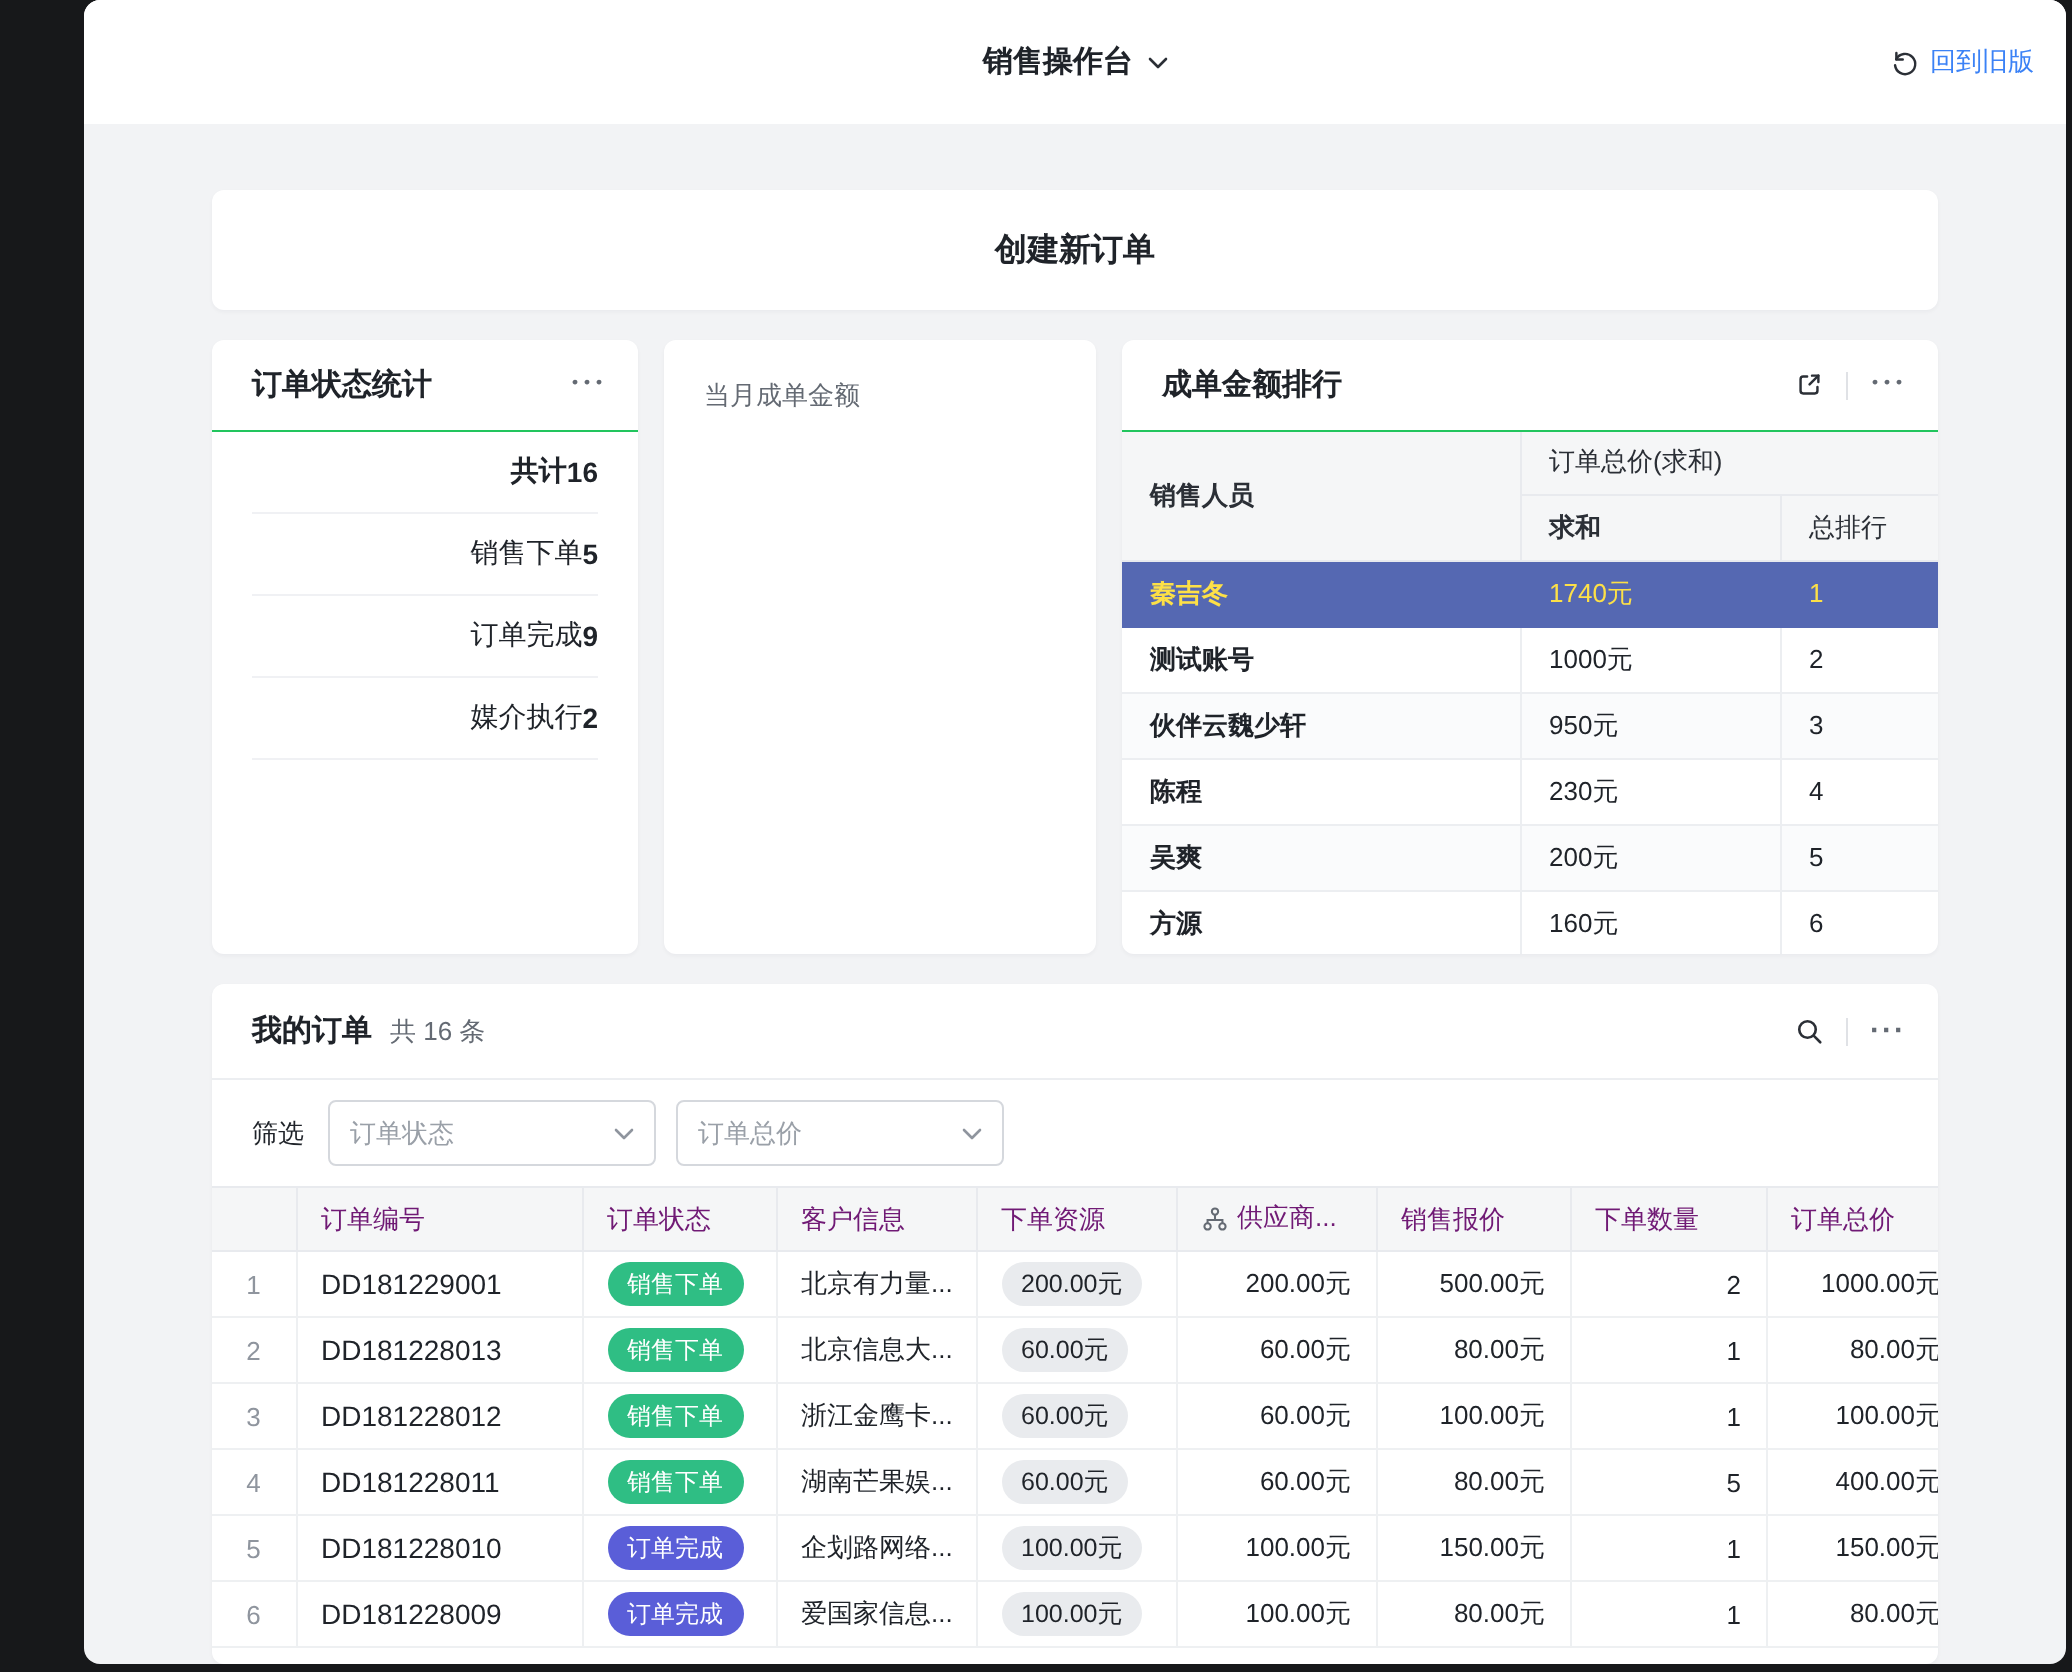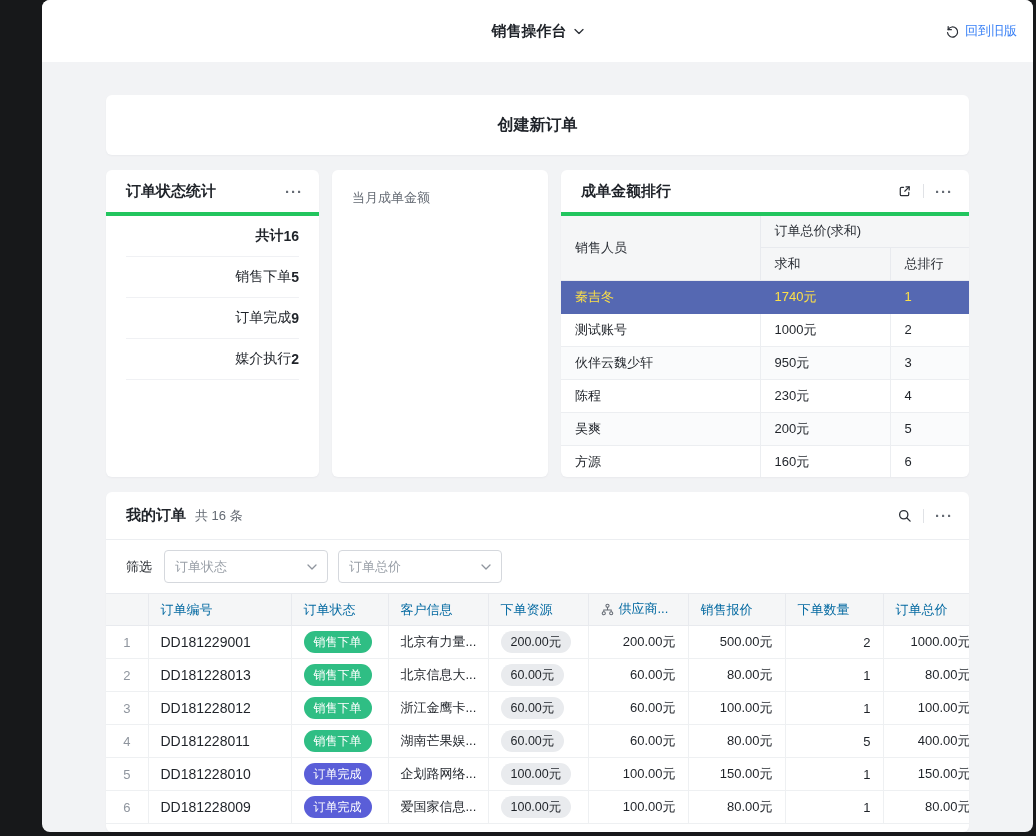--- a/index.html
+++ b/index.html
@@ -37,21 +37,22 @@
   .create-card {
     height:60px; display:flex; align-items:center; justify-content:center;
     font-size:16px; font-weight:600; cursor:pointer;
   }
   .cards-row { display:flex; gap:13px; margin-top:15px; height:307px; }
   
   .card-head {
     height:46px; flex-shrink:0;
     display:flex; align-items:center; justify-content:space-between;
     padding:0 16px 0 20px;
-    border-bottom:4px solid #22c55e;
+    border-bottom:1px solid #22c55e;
+    font-family:Liberation Serif, serif;
   }
   .card-title { font-size:15px; font-weight:700; }
   .more { color:#646a73; font-size:15px; font-weight:700; letter-spacing:1px; cursor:pointer; line-height:1; }
   .head-actions { display:flex; align-items:center; gap:11px; color:#2b2f36; }
   .vdiv { width:1px; height:14px; background:#e0e2e6; }
   .icon-btn { display:flex; align-items:center; cursor:pointer; color:#2b2f36; }
   
   .status-card { width:213px; overflow:hidden; }
   .status-rows { padding:0 20px; }
   .status-row {
@@ -67,21 +68,21 @@
   .amount-value { font-size:30px; font-weight:700; margin-top:7px; letter-spacing:.5px; }
   
   .ranking-card { flex:1; overflow:hidden; display:flex; flex-direction:column; }
   .ranking-table { width:100%; border-collapse:collapse; table-layout:fixed; font-size:13px; }
   .ranking-table th, .ranking-table td {
     border:1px solid #eceef1; padding:0 14px; text-align:left;
     font-weight:400; height:33px; white-space:nowrap; overflow:hidden;
   }
   .ranking-table thead th { background:#f5f6f7; color:#2b2f36; border-color:#e8eaee; }
   .ranking-table thead tr:first-child th { height:31px; border-top:none; }
-  .ranking-table th:first-child, .ranking-table td:first-child { border-left:none; }
+  .ranking-table th:first-child, .ranking-table td:first-child { border-left:none;font-weight:bold; }
   .ranking-table th:last-child, .ranking-table td:last-child { border-right:none; }
   .ranking-table tbody tr { cursor:pointer; }
   .ranking-table tbody tr:nth-child(odd):not(.highlight) { background:#fafbfc; }
   .ranking-table tr.highlight { background:var(--accent-row,#5568b2); color:#fde047; }
   .ranking-table tr.highlight td { border-color:var(--accent-row,#5568b2); }
   
   .orders-card { margin-top:15px; min-height:340px; overflow:hidden; }
   .orders-head {
     height:48px; display:flex; align-items:center; justify-content:space-between;
     padding:0 16px 0 20px; border-bottom:1px solid #eceef1;
@@ -95,21 +96,21 @@
     border:1px solid #d5d8dd; border-radius:4px;
     display:flex; align-items:center; justify-content:space-between;
     padding:0 10px; cursor:pointer; color:#8f959e;
   }
   .select-placeholder { font-size:13px; color:#9aa0a8; }
   .orders-table { width:100%; border-collapse:collapse; table-layout:fixed; font-size:13px; }
   .orders-table th, .orders-table td {
     border:1px solid #eef0f2; height:33px; padding:0 12px;
     text-align:left; font-weight:400; white-space:nowrap; overflow:hidden;
   }
-  .orders-table thead th { background:#f5f6f7; height:32px; color:#0369a1; font-weight:500; border-color:#e8eaee; }
+  .orders-table thead th { background:#f5f6f7; height:32px; color:#701a75; font-weight:500; border-color:#e8eaee; }
   .orders-table th:first-child, .orders-table td:first-child { border-left:none; }
   .orders-table th:last-child, .orders-table td:last-child { border-right:none; }
   .orders-table .col-num { text-align:center; color:#8f959e; padding:0 4px; }
   .orders-table td.num { text-align:right; }
   .orders-table tbody tr { cursor:pointer; background:#fff; }
   .order-no { font-size:14px; }
   .th-inner { display:inline-flex; align-items:center; gap:5px;text-align:center; }
   .badge {
     display:inline-block; padding:3px 10px; border-radius:999px;
     color:#fff; font-size:12px; line-height:16px;

